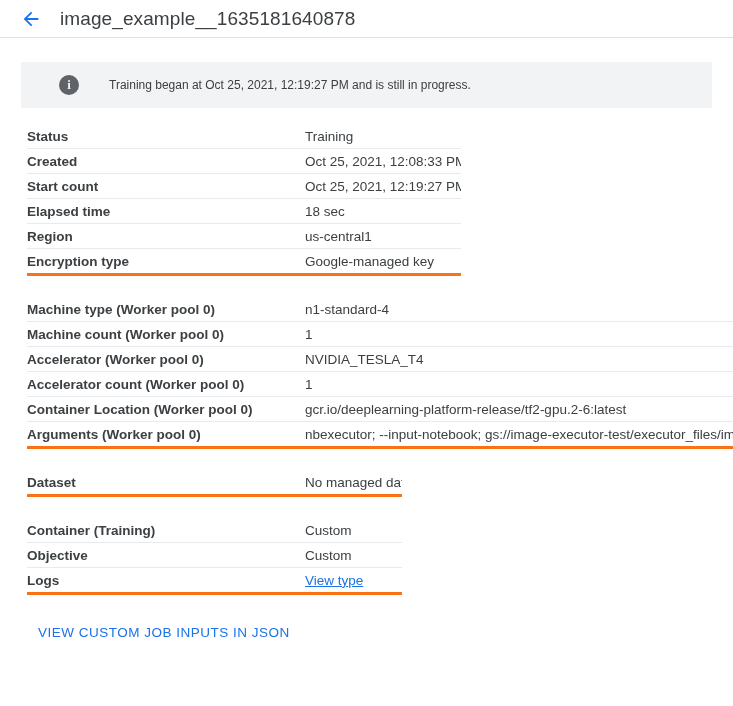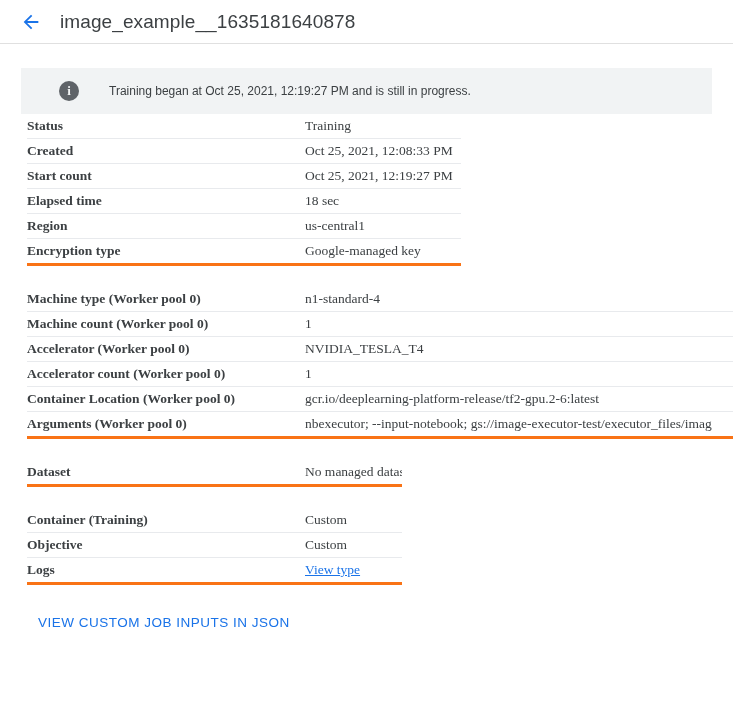--- a/index.html
+++ b/index.html
@@ -16,21 +16,21 @@
   }
   .page {
     position: relative;
     width: 733px;
     height: 706px;
     box-sizing: border-box;
   }
 
   
   .header {
-    height: 44px;
+    height: 38px;
     display: flex;
     align-items: center;
     padding: 16px 16px;
     border-bottom: 1px solid #e0e0e0;
     box-sizing: border-box;
   }
   .back-btn {
     width: 30px;
     height: 30px;
     display: flex;
@@ -75,22 +75,22 @@
     margin-left: 18px;
   }
   .banner-text {
     margin-left: 30px;
     font-size: 12px;
     color: #3c4043;
   }
 
   
   .tables {
+    margin-top: 16px;
     padding: 0 0 0 27px;
-    font-family: Liberation Serif, serif;
   }
   .tbl {
     border-collapse: collapse;
     table-layout: fixed;
   }
   .tbl.narrow { width: 434px; }
   .tbl.wide   { width: 720px; }
   .tbl.tiny   { width: 375px; }
   .tbl td {
     font-size: 13.5px;

